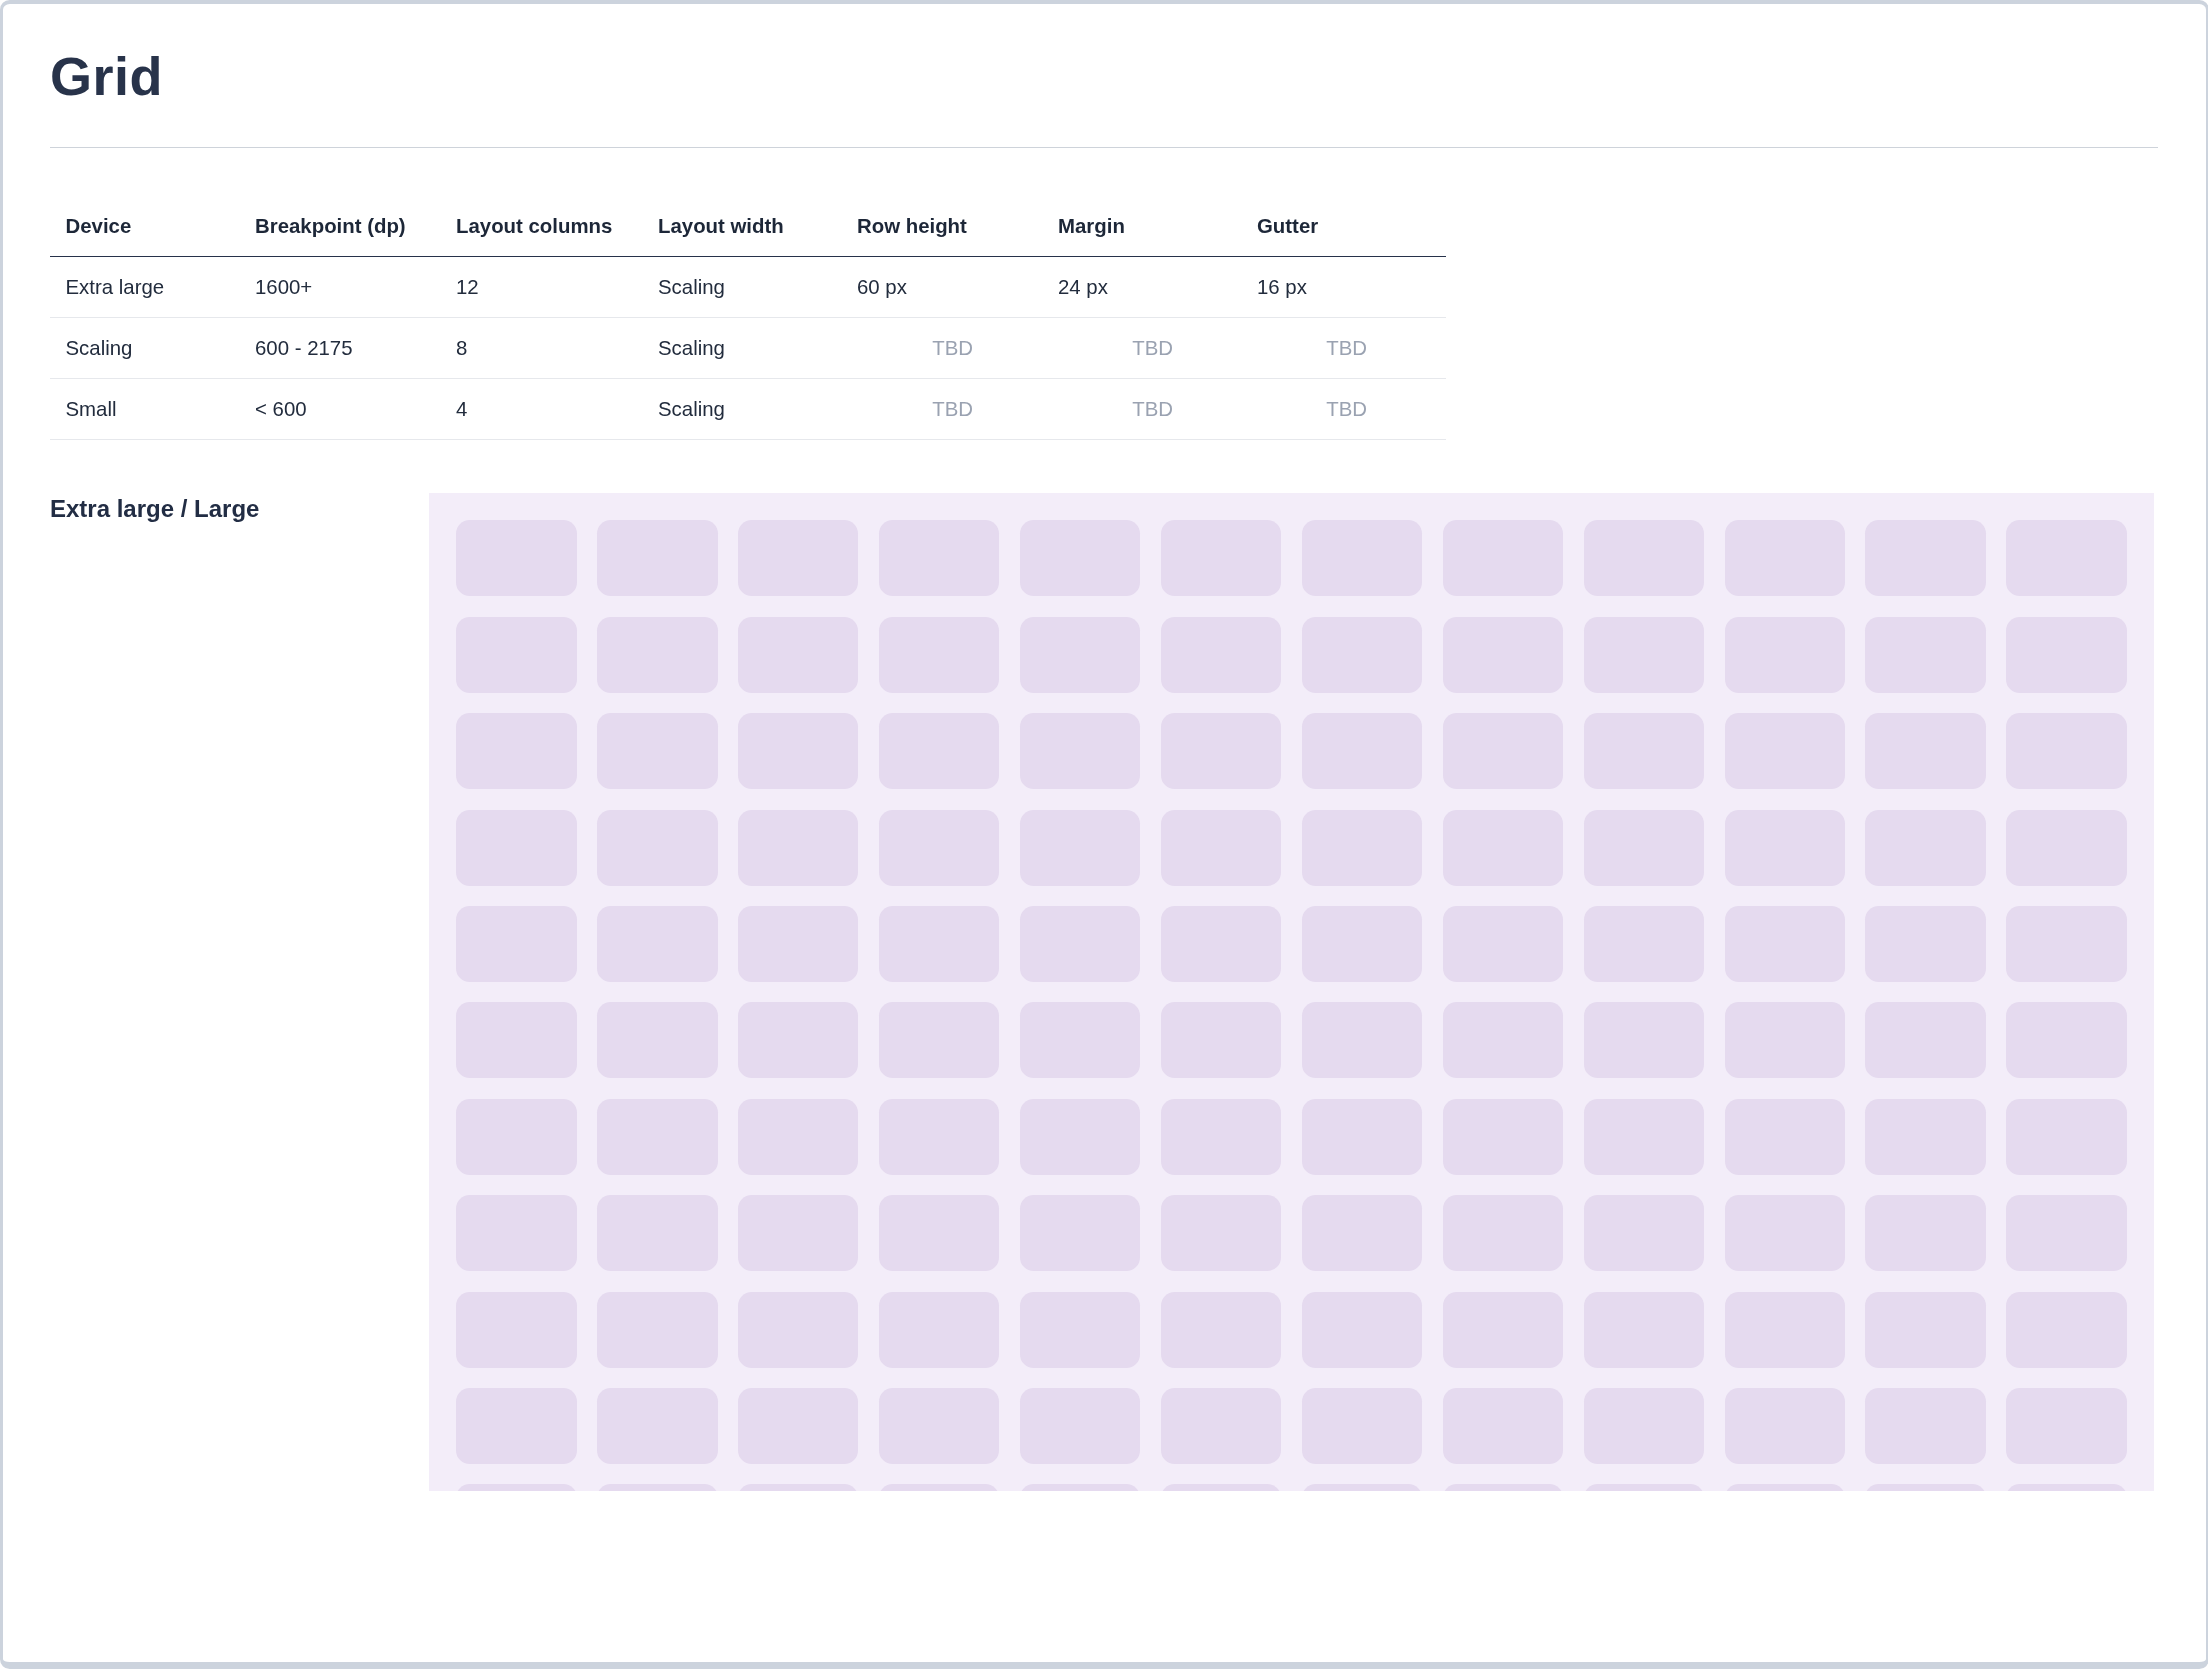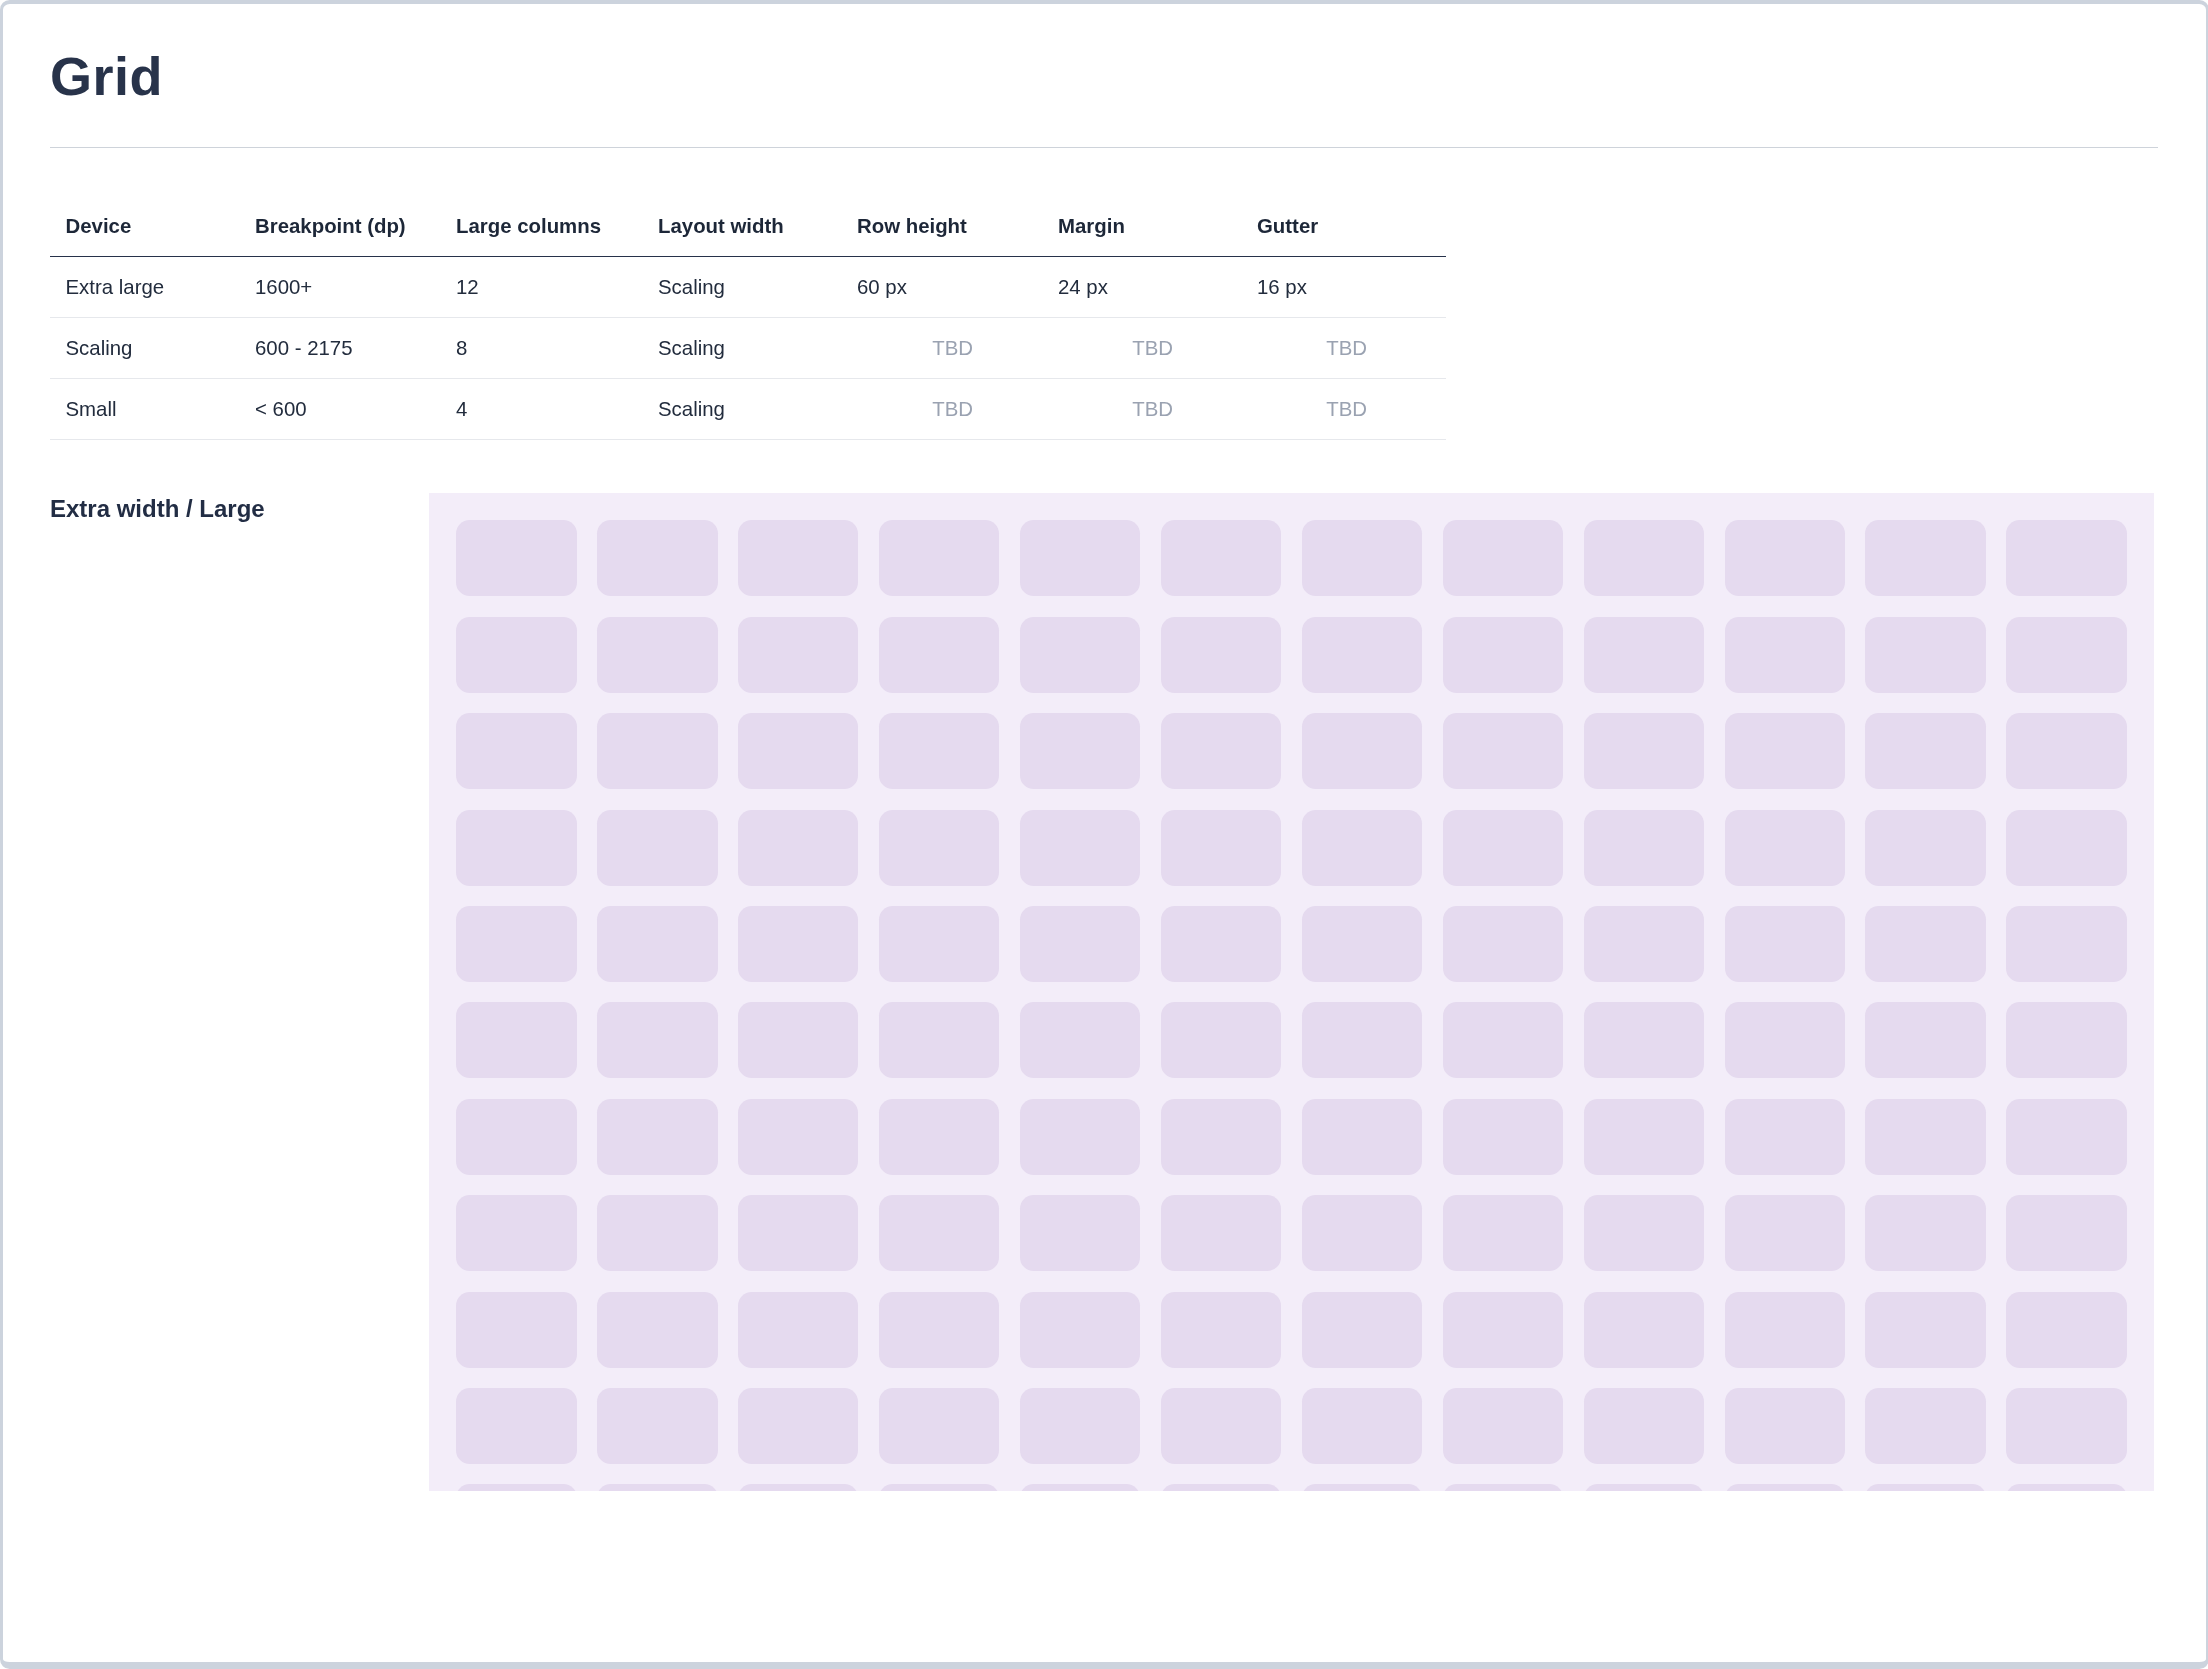--- a/index.html
+++ b/index.html
@@ -120,21 +120,21 @@
           <col style="width:202px">
         <col style="width:199px">
           <col style="width:201px">
           <col style="width:199px">
         <col style="width:189px">
       </colgroup>
       <thead>
         <tr>
             <th>Device</th>
             <th>Breakpoint (dp)</th>
-            <th>Large columns</th>
+            <th>Layout columns</th>
             <th>Layout width</th>
             <th>Row height</th>
             <th>Margin</th>
             <th>Gutter</th>
           </tr>
       </thead>
       <tbody>
           <tr>
             <td>Extra large</td>
             <td>1600+</td>
@@ -159,21 +159,21 @@
             <td>4</td>
             <td>Scaling</td>
             <td class="muted">TBD</td>
             <td class="muted">TBD</td>
             <td class="muted">TBD</td>
           </tr>
         </tbody>
     </table>
 
     <div class="grid-section">
-      <div class="grid-section-label">Extra width / Large</div>
+      <div class="grid-section-label">Extra large / Large</div>
       <div class="grid-preview">
           <div class="grid-tile"></div>
           <div class="grid-tile"></div>
           <div class="grid-tile"></div>
           <div class="grid-tile"></div>
           <div class="grid-tile"></div>
           <div class="grid-tile"></div>
           <div class="grid-tile"></div>
           <div class="grid-tile"></div>
           <div class="grid-tile"></div>

